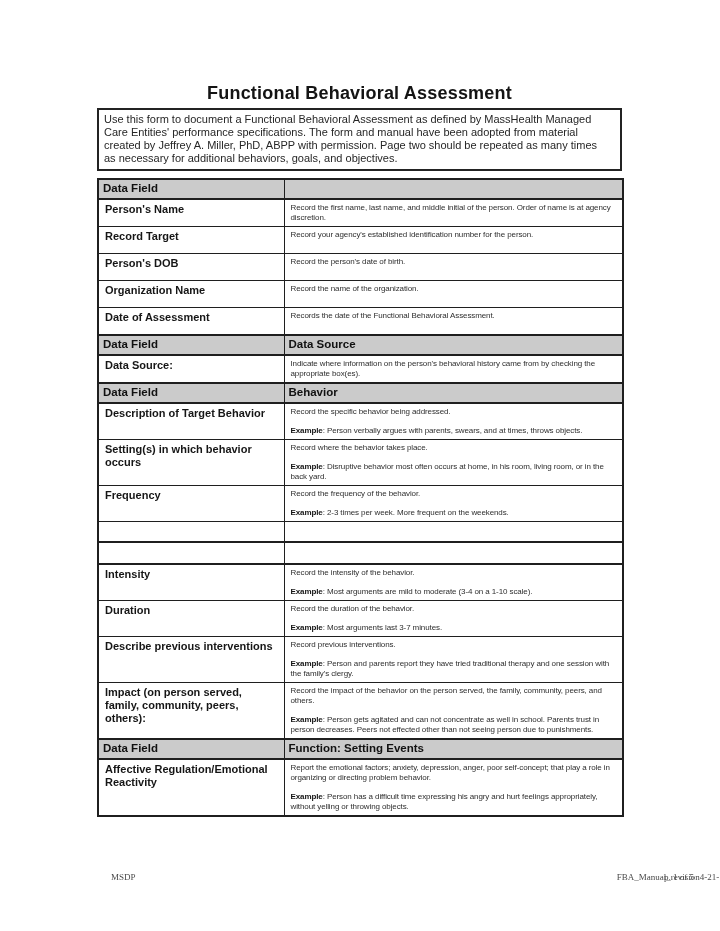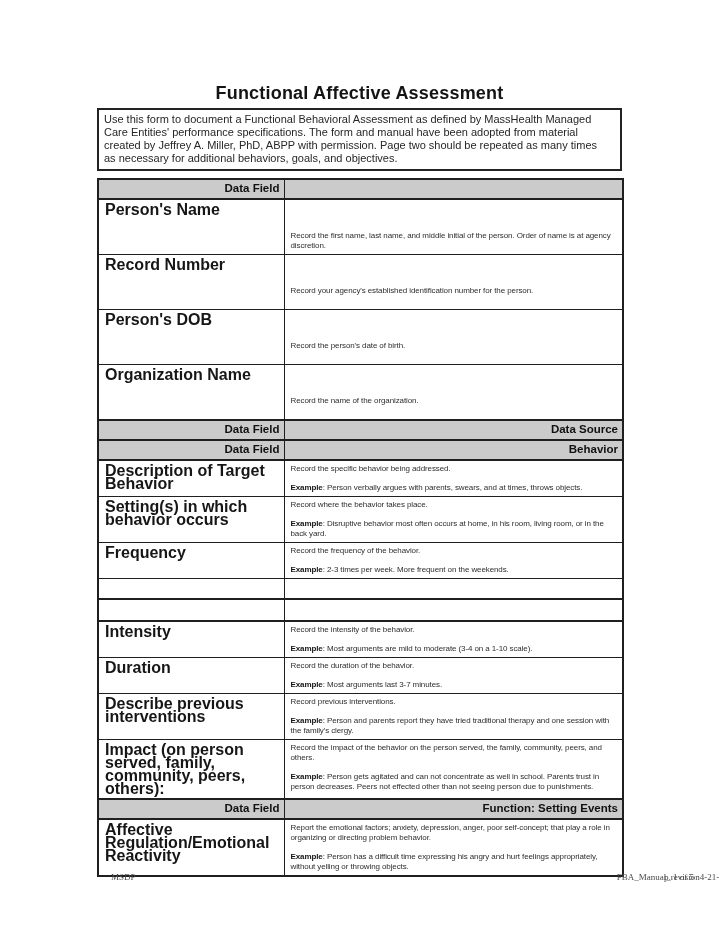--- a/index.html
+++ b/index.html
@@ -21,88 +21,100 @@
   }
   .fba-table {
     position:absolute; top:178px; left:97px; width:525px;
     border-collapse:collapse; table-layout:fixed;
     border:2px solid #1f1f1f;
   }
   .fba-table td {
     border:1px solid #1f1f1f; vertical-align:top; padding:3px 6px;
   }
   .fba-table tr.hdr td {
-    background:#cbcbcb; text-align:right; font-weight:bold;
+    background:#cbcbcb; text-align:left; font-weight:bold;
     font-size:11.5px; color:#111; padding:2px 4px;
     border-top-width:2px; border-bottom-width:2px; height:20px;
   }
   .fba-table tr.thick-top td { border-top-width:2px;margin-top:12px; }
   .lbl-cell {
-    font-weight:bold; font-size:16px; line-height:13px; color:#161616;
+    font-weight:bold; font-size:11px; line-height:13px; color:#161616;
   }
   .content-cell { font-size:8px; line-height:10px; color:#2e2e2e; letter-spacing:-0.1px; }
   .content-cell .desc { min-height:10px; }
-  .content-cell.no-ex .desc { min-height:20px;margin-top:28px; }
+  .content-cell.no-ex .desc { min-height:20px; }
   .content-cell .example { margin-top:9px; }
   .content-cell .example b { color:#161616;text-align:center; }
   .empty-cell { height:20px; }
   .empty-cell.e2 { height:22px; border-top-width:2px; }
   .footer {
     position:absolute; top:872px; left:8px; width:720px; height:14px;
     font-family:"Liberation Serif","DejaVu Serif",serif;
     font-size:9px; color:#4a4a4a;
   }
   .footer .f-left  { position:absolute; left:103px; }
   .footer .f-center{ position:absolute; left:0; width:720px; text-align:right; }
   .footer .f-right { position:absolute; right:34px; }
 </style>
 </head>
 <body>
 
-<div class="page-title">Functional Affective Assessment</div>
+<div class="page-title">Functional Behavioral Assessment</div>
 
 <div class="intro-box">Use this form to document a Functional Behavioral Assessment as defined by MassHealth Managed Care Entities' performance specifications.   The form and manual have been adopted from material created by Jeffrey A. Miller, PhD, ABPP with permission.   Page two should be repeated as many times as necessary for additional behaviors, goals, and objectives.</div>
 
 <table class="fba-table">
   <colgroup>
     <col style="width:186px">
     <col style="width:339px">
   </colgroup>
   <tbody>
       <tr class="hdr">
         <td>Data Field</td>
         <td></td>
       </tr>
       <tr>
         <td class="lbl-cell">Person's Name</td>
         <td class="content-cell no-ex">
           <div class="desc">Record the first name, last name, and middle initial of the person. Order of name is at agency discretion.</div>
         </td>
       </tr>
       <tr>
-        <td class="lbl-cell">Record Number</td>
+        <td class="lbl-cell">Record Target</td>
         <td class="content-cell no-ex">
           <div class="desc">Record your agency's established identification number for the person.</div>
         </td>
       </tr>
       <tr>
         <td class="lbl-cell">Person's DOB</td>
         <td class="content-cell no-ex">
           <div class="desc">Record the person's date of birth.</div>
         </td>
       </tr>
       <tr>
         <td class="lbl-cell">Organization Name</td>
         <td class="content-cell no-ex">
           <div class="desc">Record the name of the organization.</div>
         </td>
       </tr>
+      <tr>
+        <td class="lbl-cell">Date of Assessment</td>
+        <td class="content-cell no-ex">
+          <div class="desc">Records the date of the Functional Behavioral Assessment.</div>
+        </td>
+      </tr>
       <tr class="hdr">
         <td>Data Field</td>
         <td>Data Source</td>
+      </tr>
+      <tr>
+        <td class="lbl-cell">Data Source:</td>
+        <td class="content-cell no-ex">
+          <div class="desc">Indicate where information on the person's behavioral  history came from by checking the appropriate box(es).</div>
+        </td>
       </tr>
       <tr class="hdr">
         <td>Data Field</td>
         <td>Behavior</td>
       </tr>
       <tr>
         <td class="lbl-cell">Description of Target Behavior</td>
         <td class="content-cell">
           <div class="desc">Record the specific behavior being addressed.</div>
           <div class="example"><b>Example</b>: Person verbally argues with parents, swears, and at times, throws objects.</div>

